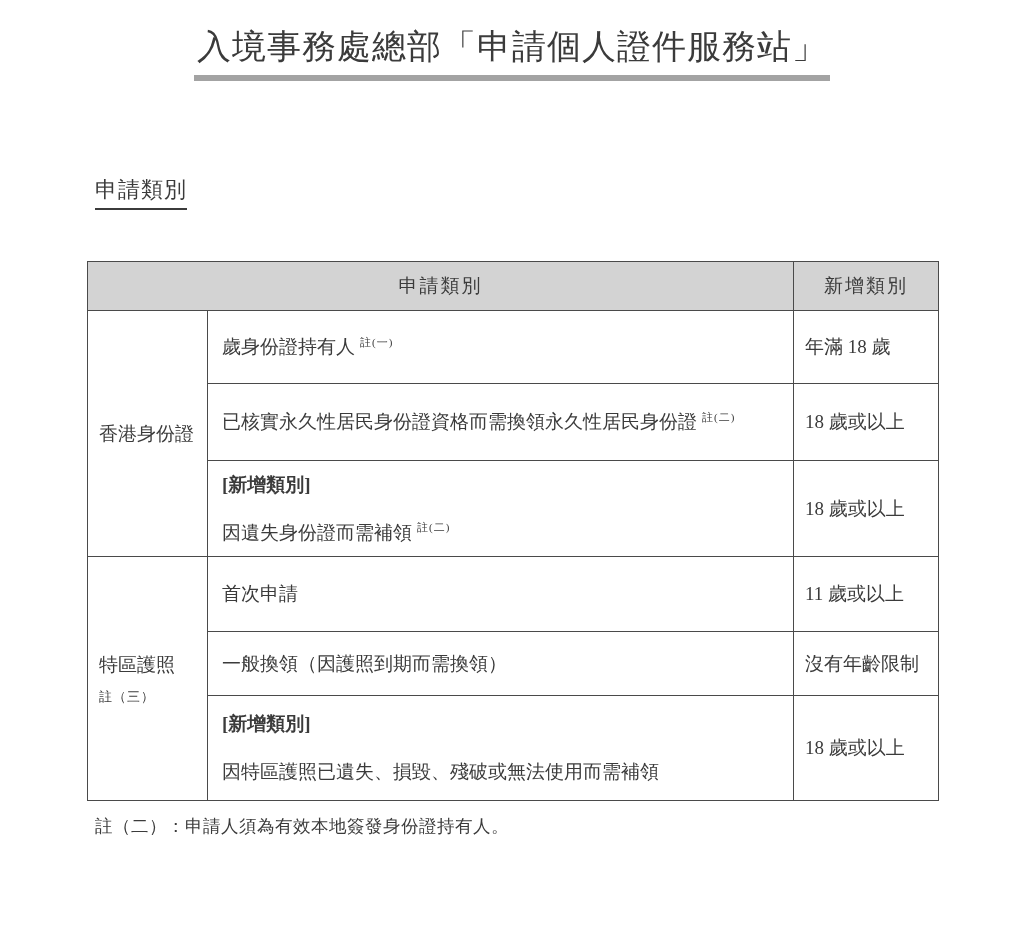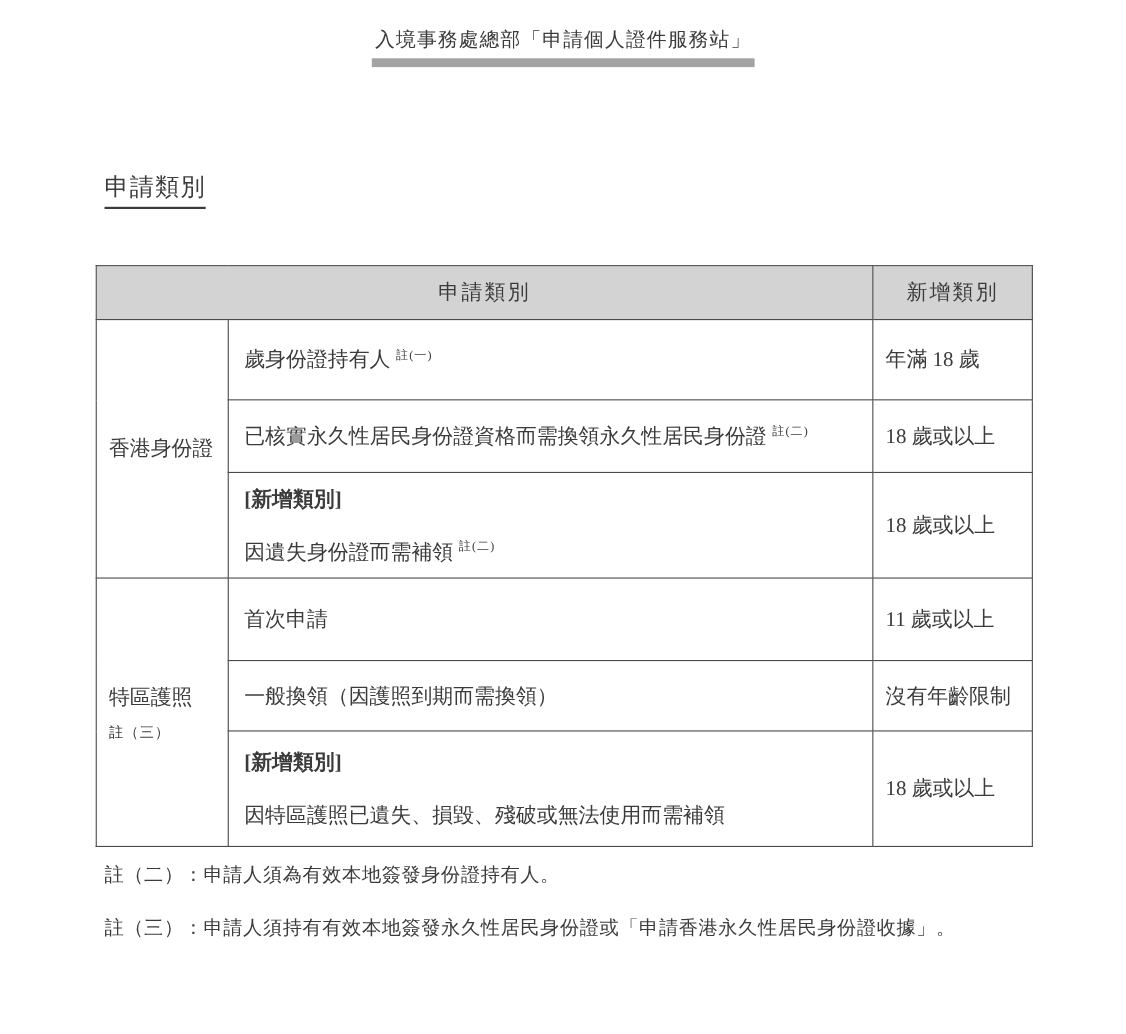--- a/index.html
+++ b/index.html
@@ -4,24 +4,24 @@
 <style>
   * { margin: 0; padding: 0; box-sizing: border-box; }
   html, body { width: 1024px; height: 940px; background: #ffffff; overflow: hidden; }
   body {
     font-family: "Liberation Serif", "DejaVu Serif", serif;
     color: #3b3b3b;
   }
   .title-wrap { text-align: center; margin-top: 24px; }
   .page-title {
     display: inline-block;
-    font-size: 18px;
+    font-size: 34px;
     font-weight: normal;
     letter-spacing: 1px;
-    border-bottom: 8px solid #a3a3a3;
+    border-bottom: 6px solid #a3a3a3;
     padding: 0 3px 5px 3px;
   }
   .section-heading-wrap { margin: 94px 0 0 95px; }
   .section-heading {
     display: inline-block;
     font-size: 22px;
     font-weight: normal;
     letter-spacing: 1px;
     border-bottom: 2px solid #3b3b3b;
     padding-bottom: 3px;
@@ -44,21 +44,21 @@
   thead th {
     background: #d3d3d3;
     height: 49px;
     text-align: center;
     letter-spacing: 2px;
   }
   td.cat { padding: 10px 14px; text-align: left; }
   td.age { padding: 10px 11px; text-align: left; margin-top: 48px; }
   td.grp { padding: 10px 11px; text-align: left; }
   tr.r1 { height: 73px; }
-  tr.r2 { height: 66px; }
+  tr.r2 { height: 77px; }
   tr.r3 { height: 96px; }
   tr.r4 { height: 75px; }
   tr.r5 { height: 64px; }
   tr.r6 { height: 105px; }
   sup.noteref {
     font-size: 11px;
     vertical-align: super;
     margin-left: 5px;
     letter-spacing: 1px;
   }
@@ -140,14 +140,13 @@
           <span>因特區護照已遺失、損毀、殘破或無法使用而需補領</span>
         </div>
       </td>
       <td class="age">18 歲或以上</td>
     </tr>
   </tbody>
 </table>
 
 <div class="footnotes">
   <div class="footnote">註（二）：申請人須為有效本地簽發身份證持有人。</div>
-  <div class="footnote">註（三）：申請人須持有有效本地簽發永久性居民身份證或「申請香港永久性居民身份證收據」。</div>
 </div>
 
 </body></html>

